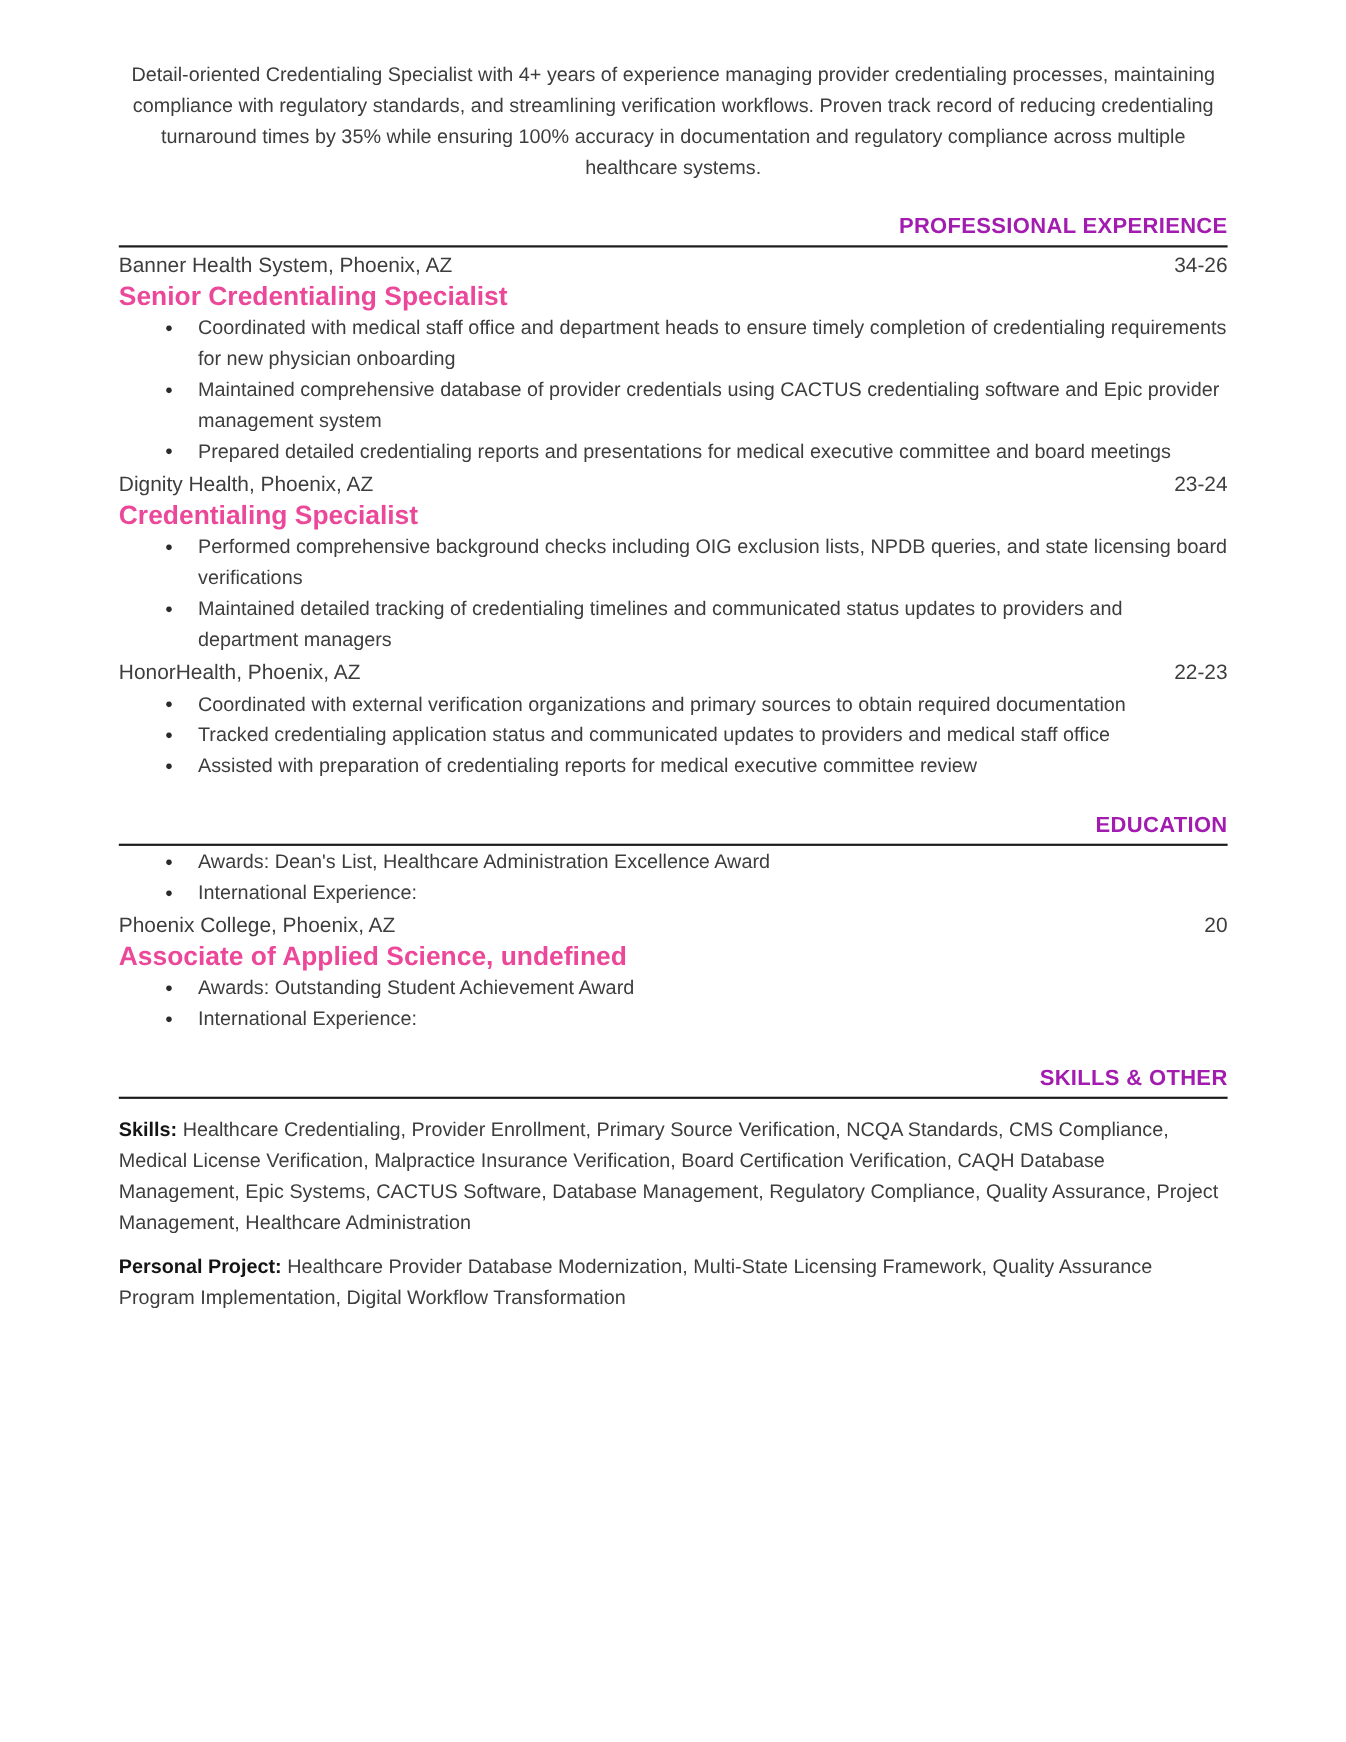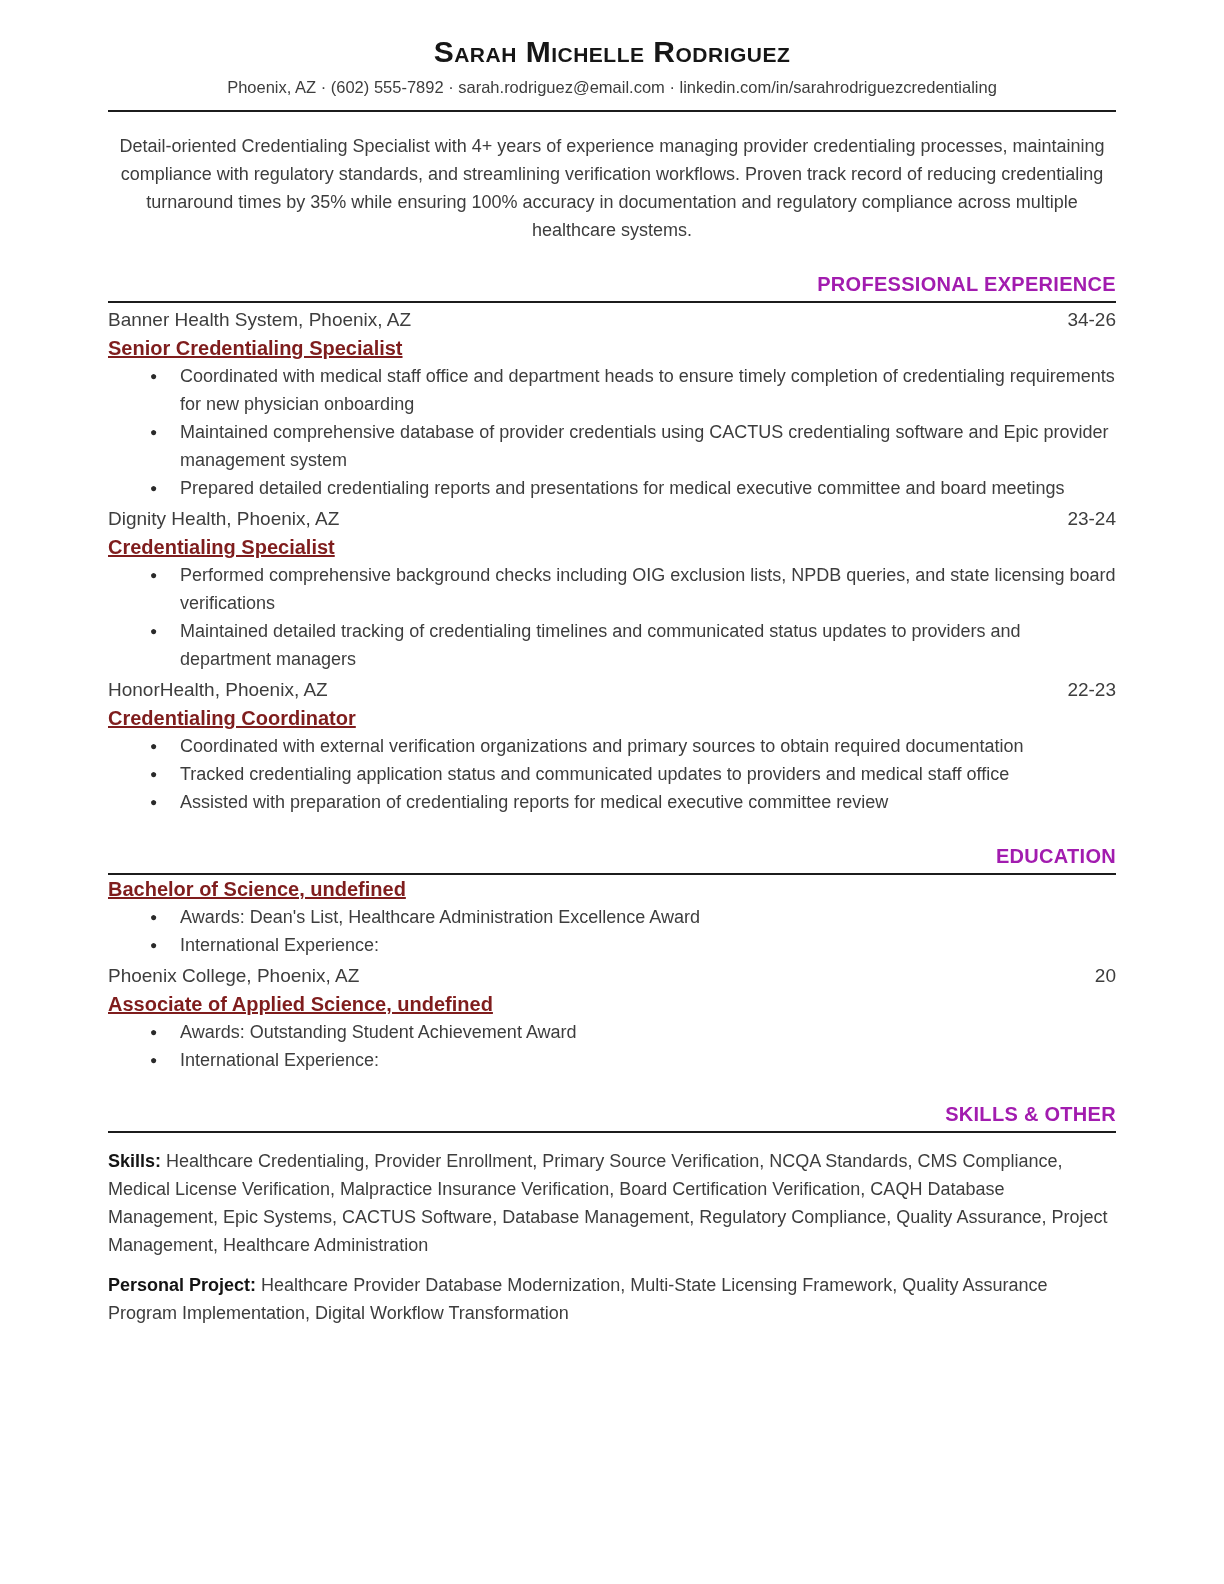--- a/index.html
+++ b/index.html
@@ -64,25 +64,24 @@
   .entry-head {
     display: flex;
     justify-content: space-between;
     align-items: baseline;
     font-size: 19px;
     line-height: 28px;
     color: #3d3d3d;
     margin-top: 3px;
   }
   .entry-sub {
-    font-size: 20px;
+    font-size: 24px;
     font-weight: 700;
-    color: #7f1d1d;
+    color: #ec4899;
     line-height: 28px;
-    text-decoration: underline;
   }
   ul.bullets {
     list-style: none;
   }
   ul.bullets li {
     position: relative;
     padding-left: 72px;
     font-size: 18px;
     line-height: 28px;
     color: #3d3d3d;
@@ -107,25 +106,20 @@
   .skills-par strong {
     font-weight: 700;
     color: #141414;
   }
 </style>
 </head>
 <body>
 
 <div class="page">
 
-  <header>
-    <h1 class="person-name">Sarah Michelle Rodriguez</h1>
-    <div class="contact-line">Phoenix, AZ · (602) 555-7892 · sarah.rodriguez@email.com · linkedin.com/in/sarahrodriguezcredentialing</div>
-    <hr class="header-rule">
-  </header>
 
   <p class="summary">Detail-oriented Credentialing Specialist with 4+ years of experience managing provider credentialing processes, maintaining compliance with regulatory standards, and streamlining verification workflows. Proven track record of reducing credentialing turnaround times by 35% while ensuring 100% accuracy in documentation and regulatory compliance across multiple healthcare systems.</p>
 
   <section class="section">
     <h2 class="section-title">PROFESSIONAL EXPERIENCE</h2>
 
     <div class="entry">
       <div class="entry-head">
         <span>Banner Health System, Phoenix, AZ</span>
         <span>34-26</span>
@@ -148,34 +142,32 @@
         <li>Performed comprehensive background checks including OIG exclusion lists, NPDB queries, and state licensing board verifications</li>
         <li>Maintained detailed tracking of credentialing timelines and communicated status updates to providers and department managers</li>
       </ul>
     </div>
 
     <div class="entry">
       <div class="entry-head">
         <span>HonorHealth, Phoenix, AZ</span>
         <span>22-23</span>
       </div>
-      <div class="entry-sub">Credentialing Coordinator</div>
       <ul class="bullets">
         <li>Coordinated with external verification organizations and primary sources to obtain required documentation</li>
         <li>Tracked credentialing application status and communicated updates to providers and medical staff office</li>
         <li>Assisted with preparation of credentialing reports for medical executive committee review</li>
       </ul>
     </div>
   </section>
 
   <section class="section">
     <h2 class="section-title">EDUCATION</h2>
 
     <div class="entry">
-      <div class="entry-sub">Bachelor of Science, undefined</div>
       <ul class="bullets">
         <li>Awards: Dean's List, Healthcare Administration Excellence Award</li>
         <li>International Experience:</li>
       </ul>
     </div>
 
     <div class="entry">
       <div class="entry-head">
         <span>Phoenix College, Phoenix, AZ</span>
         <span>20</span>

